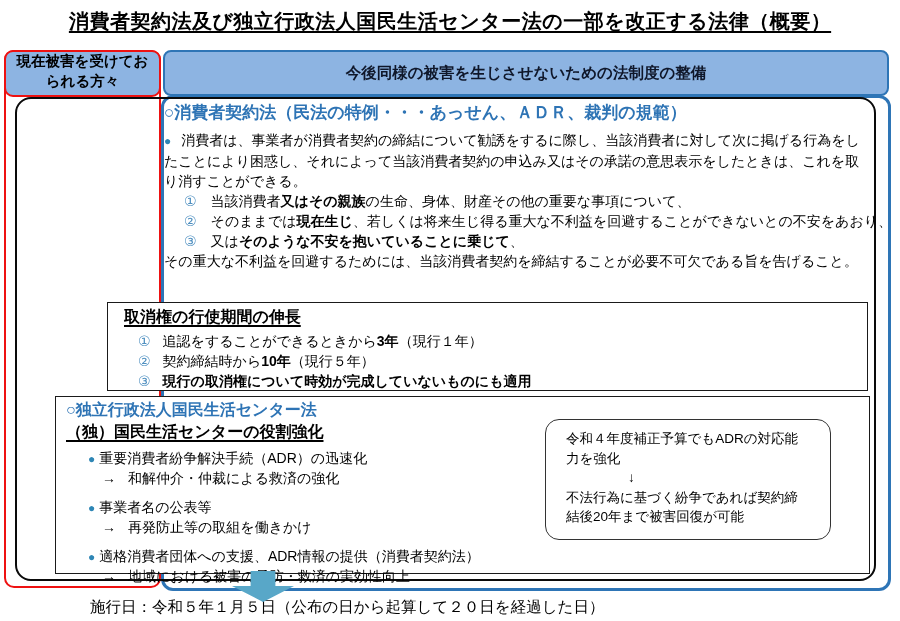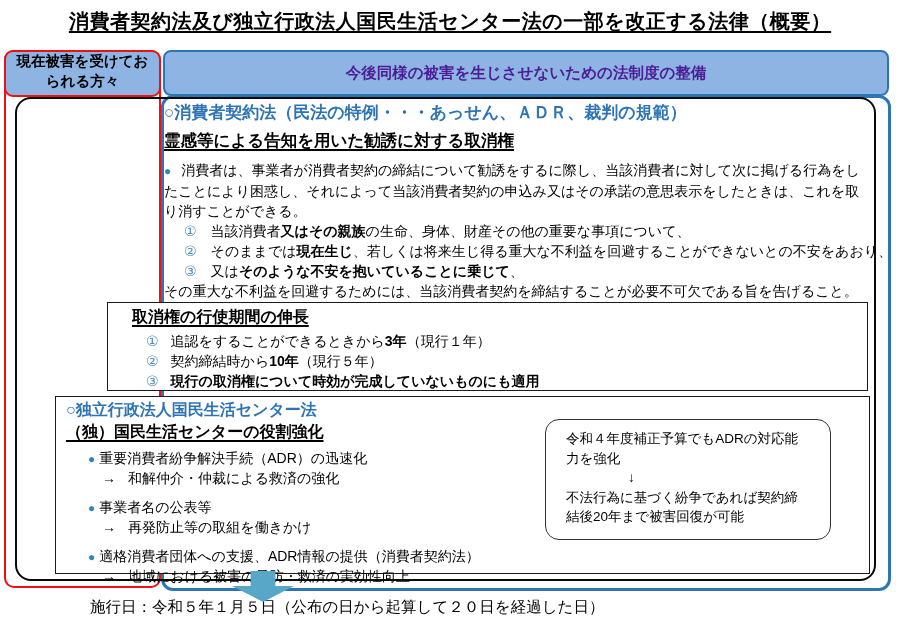--- a/index.html
+++ b/index.html
@@ -14,21 +14,21 @@
            border-radius:10px;background:#fff;z-index:2;}
   .red-head{left:4px;top:50px;width:153px;height:43px;border:2.5px solid var(--red,#f00);
             border-radius:9px;background:var(--light_blue,#8DB4E2);z-index:5;
             display:flex;justify-content:center;text-align:center;}
   .red-head span{display:block;width:134px;font-size:14.5px;font-weight:bold;line-height:1.35;}
 
   
   .blue-head{left:163px;top:50px;width:722px;height:42px;background:var(--light_blue,#8DB4E2);
              border:2.5px solid var(--blue_border,#2E75B6);border-radius:8px;z-index:4;
              display:flex;align-items:center;justify-content:center;}
-  .blue-head span{font-size:15.5px;font-weight:bold;color:#4c1d95;}
+  .blue-head span{font-size:15.5px;font-weight:bold;color:#0f172a;}
 
   
   .blue-main{left:161px;top:95px;width:724px;height:490px;background:#fff;
              border:3px solid var(--blue_border,#2E75B6);border-radius:12px;z-index:1;}
 
   
   .black-box{left:15px;top:97px;width:857px;height:480px;border:2px solid #0a0a0a;border-radius:16px;
              background:transparent;z-index:3;}
 
   
@@ -36,21 +36,21 @@
   .h1{font-size:17px;font-weight:bold;color:var(--heading_blue,#2E74B5);margin-bottom:6px;white-space:nowrap;}
   .h2{font-size:16.5px;font-weight:bold;color:#000;margin-bottom:8px;white-space:nowrap;}
   .para{font-size:14px;line-height:20px;}
   .bullet{color:var(--bullet_teal,#2E86B5);margin-right:10px;font-size:12px;}
   .numline{font-size:14px;line-height:20px;margin-left:20px;white-space:nowrap;}
   .cnum{color:var(--number_blue,#4E8FC0);margin-right:14px;}
   .closing{font-size:14px;line-height:20px;white-space:nowrap;}
 
   
   .ext-box{left:107px;top:302px;width:761px;height:89px;background:#fff;border:1.5px solid #1a1a1a;
-           z-index:5;padding:4px 24px;box-sizing:border-box;}
+           z-index:5;padding:4px 16px;box-sizing:border-box;}
   .ext-box .h2{font-size:16px;margin-bottom:3px;}
   .ext-box .numline{margin-left:14px;font-size:14px;line-height:20px;}
   .ext-box .cnum{margin-right:12px;}
 
   
   .bottom-box{left:55px;top:396px;width:815px;height:178px;background:#fff;border:1.5px solid #1a1a1a;
               z-index:5;padding:3px 0 8px 10px;box-sizing:border-box;}
   .bottom-box .h1{font-size:16px;margin-bottom:1px;}
   .bottom-box .h2{font-size:16px;margin-bottom:6px;}
   .bline{font-size:14px;line-height:19px;margin-left:22px;white-space:nowrap;}
@@ -86,23 +86,20 @@
 
   <div class="abs blue-head">
     <span>今後同様の被害を生じさせないための法制度の整備</span>
   </div>
 
   <div class="abs blue-main"></div>
   <div class="abs black-box"></div>
 
   <div class="abs s1">
     <div class="h1">○消費者契約法（民法の特例・・・あっせん、ＡＤＲ、裁判の規範）</div>
-    <div class="h2">
-      <span class="u">霊感等による告知を用いた勧誘に対する取消権</span>
-    </div>
     <div class="para">
       <span class="bullet">●</span><span>消費者は、事業者が消費者契約の締結について勧誘をするに際し、当該消費者に対して次に掲げる行為をしたことにより困惑し、それによって当該消費者契約の申込み又はその承諾の意思表示をしたときは、これを取り消すことができる。</span>
     </div>
     <div class="numline">
       <span class="cnum">①</span><span><span>当該消費者</span><span style="font-weight: bold;">又はその親族</span><span>の生命、身体、財産その他の重要な事項について、</span></span>
     </div>
     <div class="numline">
       <span class="cnum">②</span><span><span>そのままでは</span><span style="font-weight: bold; text-align: right;">現在生じ</span><span>、若しくは将来生じ得る重大な不利益を回避することができないとの不安をあおり、</span></span>
     </div>
     <div class="numline">

